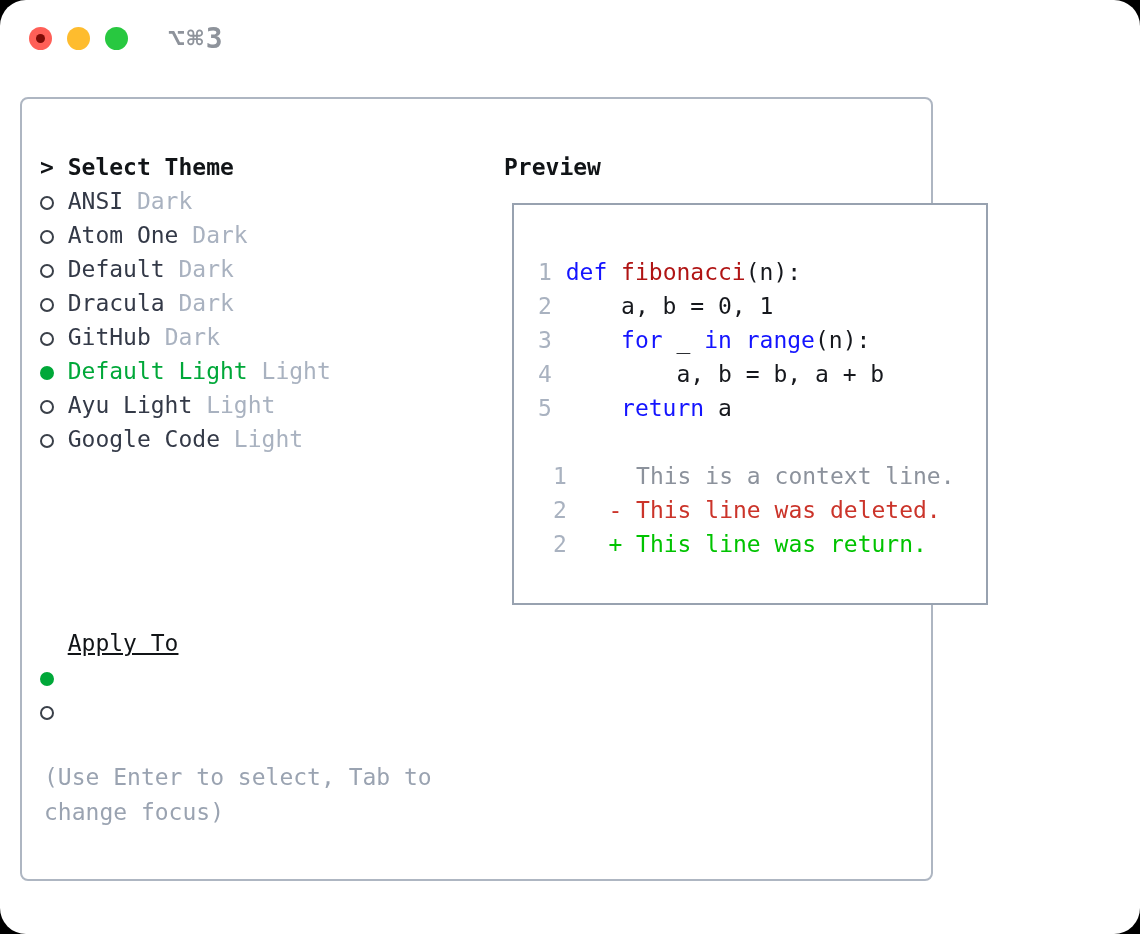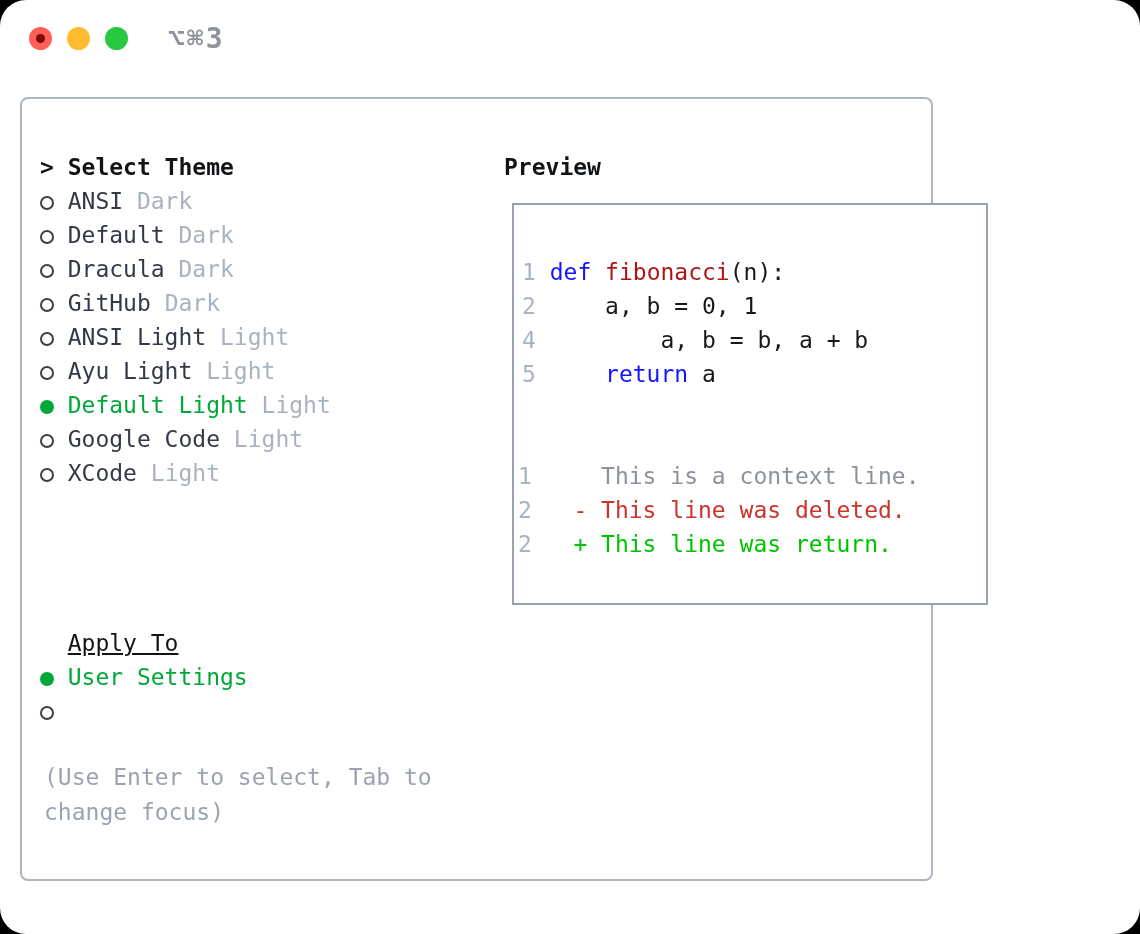--- a/index.html
+++ b/index.html
@@ -66,22 +66,22 @@
   }
 
   
   .right { position: absolute; left: 482px; top: 0; width: 500px; height: 100%; }
   .preview-title { position: absolute; top: 51px; left: 0; line-height: 34px; font-weight: bold; color: var(--header_black, #111417); }
   .preview-box {
     position: absolute; left: 8px; top: 104px; width: 476px; height: 402px;
     border: 2px solid var(--preview_border, #98a2b0); background: #fff;
   }
   #code-block { position: absolute; top: 50px; left: 8px; }
-  #diff-block { position: absolute; top: 254px; left: 4px; }
-  .cl { line-height: 34px; white-space: pre; }
+  #diff-block { position: absolute; top: 254px; left: 23px; }
+  .cl { line-height: 34px; white-space: pre; margin-left: 16px; }
   .ln {
     display: inline-block; width: 1ch; margin-right: 1ch; text-align: right;
     color: var(--muted_gray, #a9b2c0);
   }
   .s-pl  { color: var(--code_plain, #16181d); }
   .s-kw  { color: var(--keyword_blue, #1414ff); }
   .s-fn  { color: var(--function_red, #b01414); }
   .s-ctx { color: var(--context_gray, #8c929c); }
   .s-del { color: var(--diff_del_red, #cb342a); }
   .s-add { color: var(--diff_add_green, #00c300); }
@@ -100,47 +100,47 @@
     <span class="shortcut">⌥⌘3</span>
   </div>
 
   <div class="panel">
 
     <div class="left">
       <div class="title-row"><span class="cursor">&gt;</span><span>Select Theme</span></div>
 
       <div id="theme-list">
           <div class="row"><span class="mark"><span class="radio"></span></span><span class="nm">ANSI</span><span class="tag">Dark</span></div>
+          <div class="row"><span class="mark"><span class="radio"></span></span><span class="nm">Atom One</span><span class="tag">Dark</span></div>
           <div class="row"><span class="mark"><span class="radio"></span></span><span class="nm">Default</span><span class="tag">Dark</span></div>
           <div class="row"><span class="mark"><span class="radio"></span></span><span class="nm">Dracula</span><span class="tag">Dark</span></div>
           <div class="row"><span class="mark"><span class="radio"></span></span><span class="nm">GitHub</span><span class="tag">Dark</span></div>
-          <div class="row"><span class="mark"><span class="radio"></span></span><span class="nm">ANSI Light</span><span class="tag">Light</span></div>
+          <div class="row selected"><span class="mark"><span class="radio on"></span></span><span class="nm">Default Light</span><span class="tag">Light</span></div>
           <div class="row"><span class="mark"><span class="radio"></span></span><span class="nm">Ayu Light</span><span class="tag">Light</span></div>
-          <div class="row selected"><span class="mark"><span class="radio on"></span></span><span class="nm">Default Light</span><span class="tag">Light</span></div>
           <div class="row"><span class="mark"><span class="radio"></span></span><span class="nm">Google Code</span><span class="tag">Light</span></div>
-          <div class="row"><span class="mark"><span class="radio"></span></span><span class="nm">XCode</span><span class="tag">Light</span></div>
         </div>
 
       <div class="apply-title">Apply To</div>
 
       <div id="apply-list">
-          <div class="row selected"><span class="mark"><span class="radio on"></span></span><span class="nm">User Settings</span></div>
+          <div class="row selected"><span class="mark"><span class="radio on"></span></span></div>
           <div class="row"><span class="mark"><span class="radio"></span></span></div>
         </div>
 
       <div class="hint">(Use Enter to select, Tab to change focus)</div>
     </div>
 
     <div class="right">
       <div class="preview-title">Preview</div>
 
       <div class="preview-box">
         <div id="code-block">
             <div class="cl"><span class="ln">1</span><span class="s-kw">def</span><span class="s-pl"> </span><span class="s-fn">fibonacci</span><span class="s-pl">(n):</span></div>
             <div class="cl"><span class="ln">2</span><span class="s-pl">    a, b = 0, 1</span></div>
+            <div class="cl"><span class="ln">3</span><span class="s-pl">    </span><span class="s-kw">for</span><span class="s-pl"> _ </span><span class="s-kw">in</span><span class="s-pl"> </span><span class="s-kw">range</span><span class="s-pl">(n):</span></div>
             <div class="cl"><span class="ln">4</span><span class="s-pl">        a, b = b, a + b</span></div>
             <div class="cl"><span class="ln">5</span><span class="s-pl">    </span><span class="s-kw">return</span><span class="s-pl"> a</span></div>
           </div>
         <div id="diff-block">
             <div class="cl"><span class="ln">1</span><span class="s-ctx">    This is a context line.</span></div>
             <div class="cl"><span class="ln">2</span><span class="s-del">  - This line was deleted.</span></div>
             <div class="cl"><span class="ln">2</span><span class="s-add">  + This line was return.</span></div>
           </div>
       </div>
     </div>

